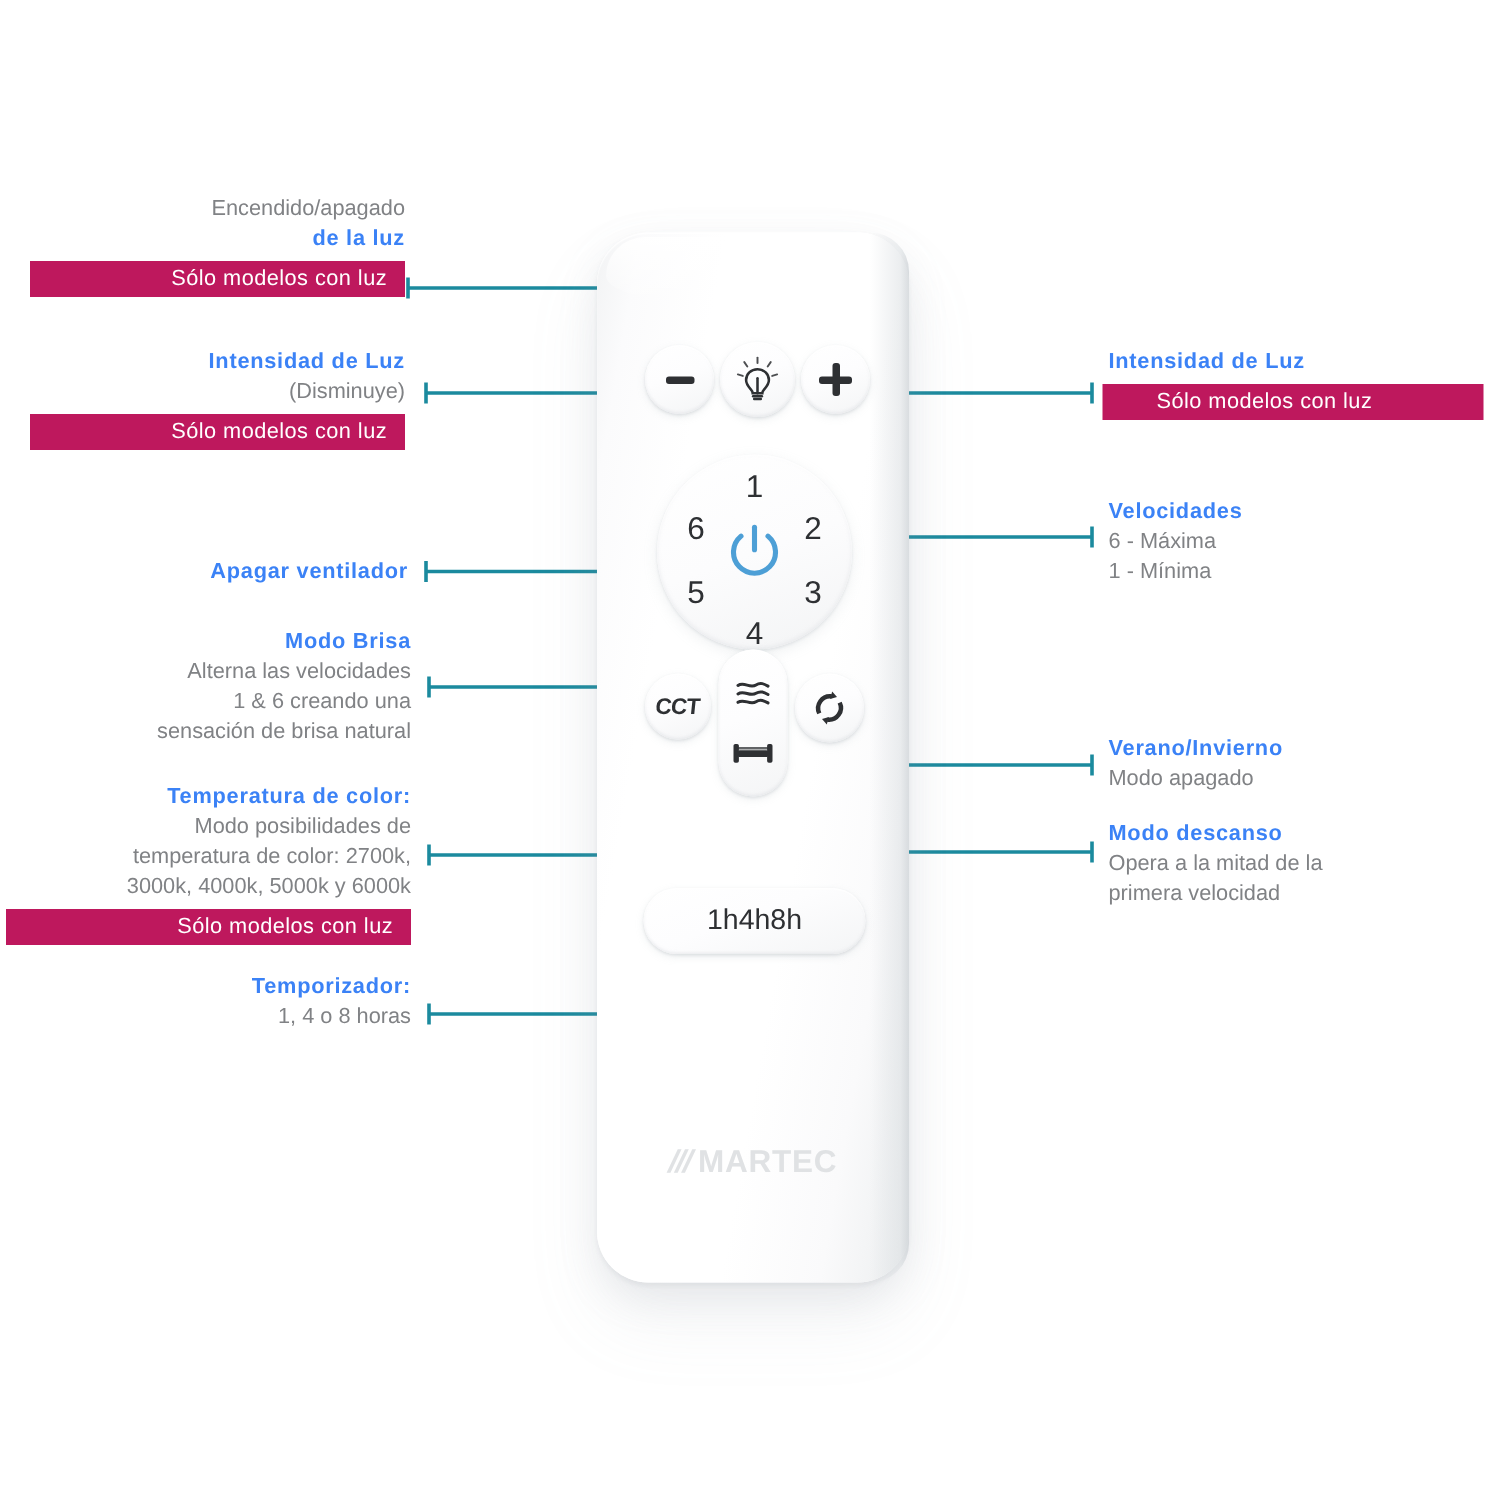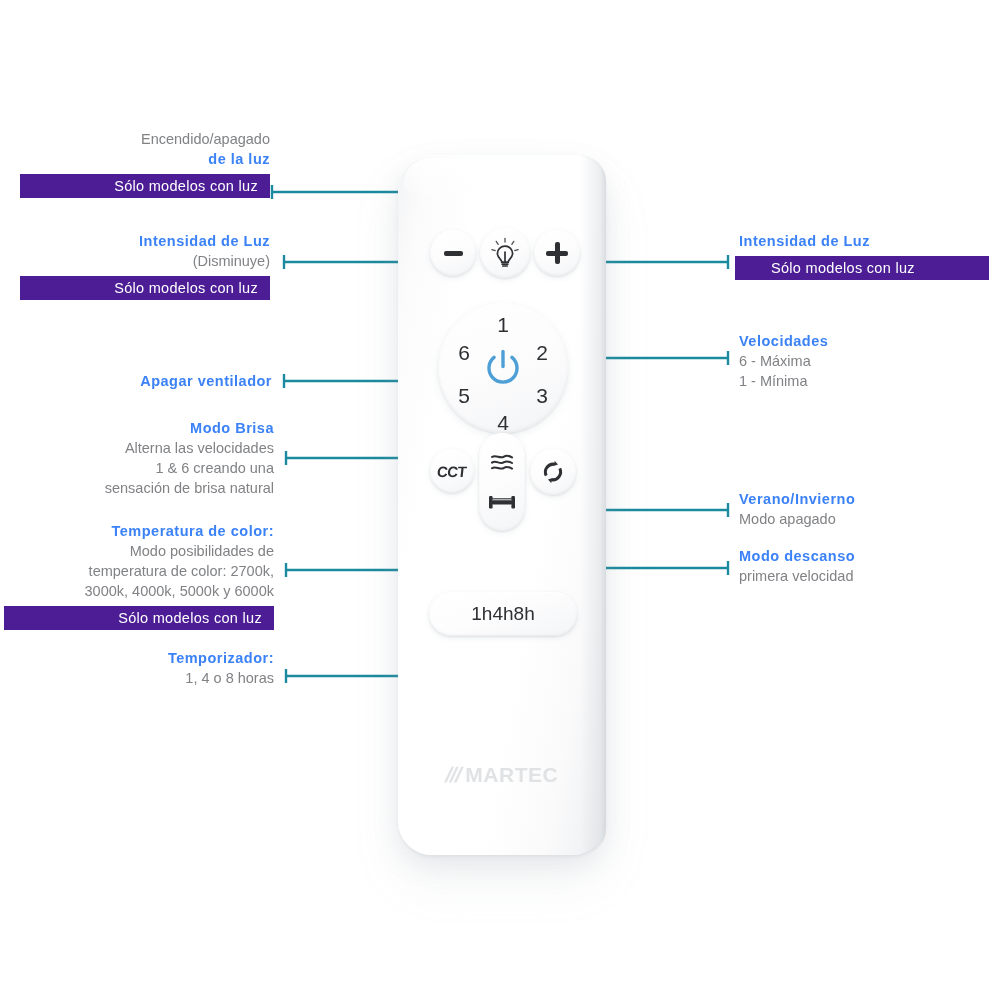--- a/index.html
+++ b/index.html
@@ -197,21 +197,21 @@
   .callout.right-al { text-align: right; }
   .callout.left-al  { text-align: left; }
   .callout .hdr {
     color: #3b82f6;
     font-weight: bold;
     letter-spacing: 0.5px;
   }
   .callout .sub { color: #808285; }
   .badge-only-light {
     display: block;
-    background: #4c1d95;
+    background: #be185d;
     color: #ffffff;
     font-size: 14.5px;
     line-height: 24px;
     padding: 0 12px;
     margin-top: 5px;
     letter-spacing: 0.3px;
     white-space: nowrap;
   }
 
   
@@ -409,14 +409,15 @@
   <div class="sub">1 - Mínima</div>
 </div>
 
 <div class="callout left-al" style="left:739px; top:489px; width:250px;">
   <div class="hdr">Verano/Invierno</div>
   <div class="sub">Modo apagado</div>
 </div>
 
 <div class="callout left-al" style="left:739px; top:546px; width:250px;">
   <div class="hdr">Modo descanso</div>
+  <div class="sub">Opera a la mitad de la</div>
   <div class="sub">primera velocidad</div>
 </div>
 
 </body></html>

